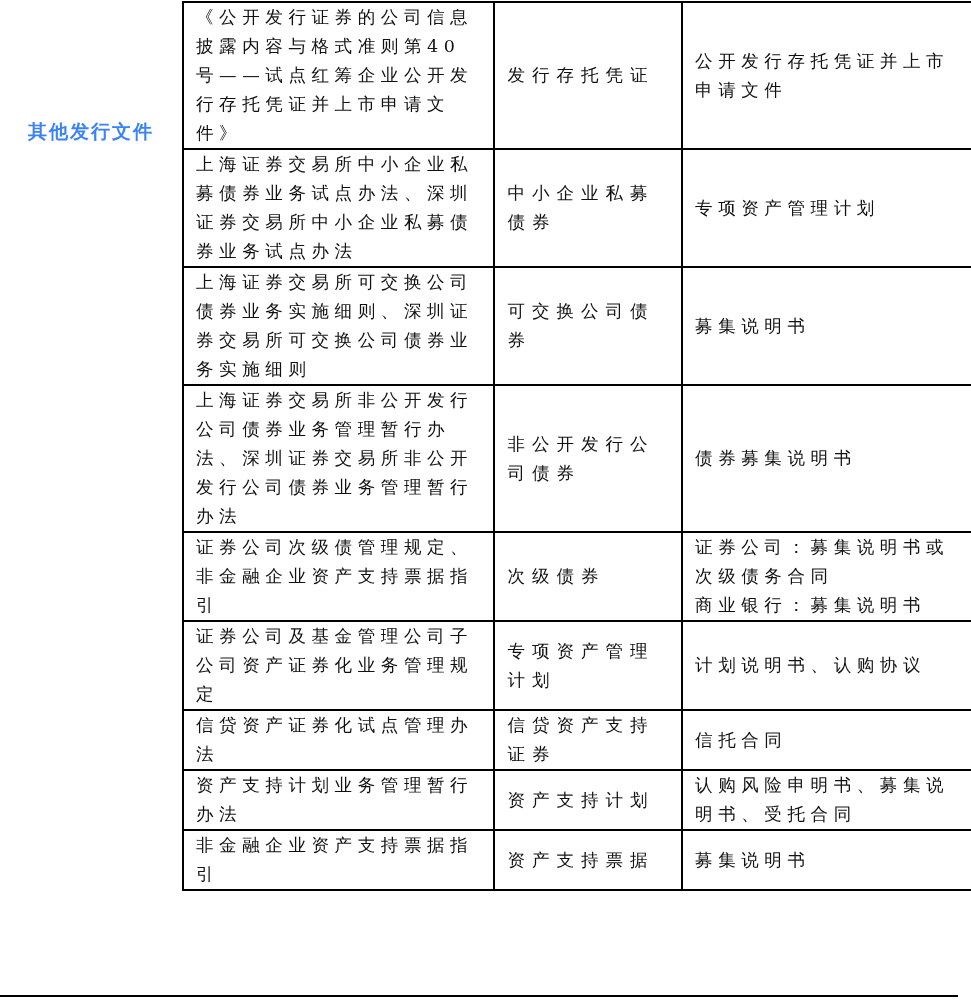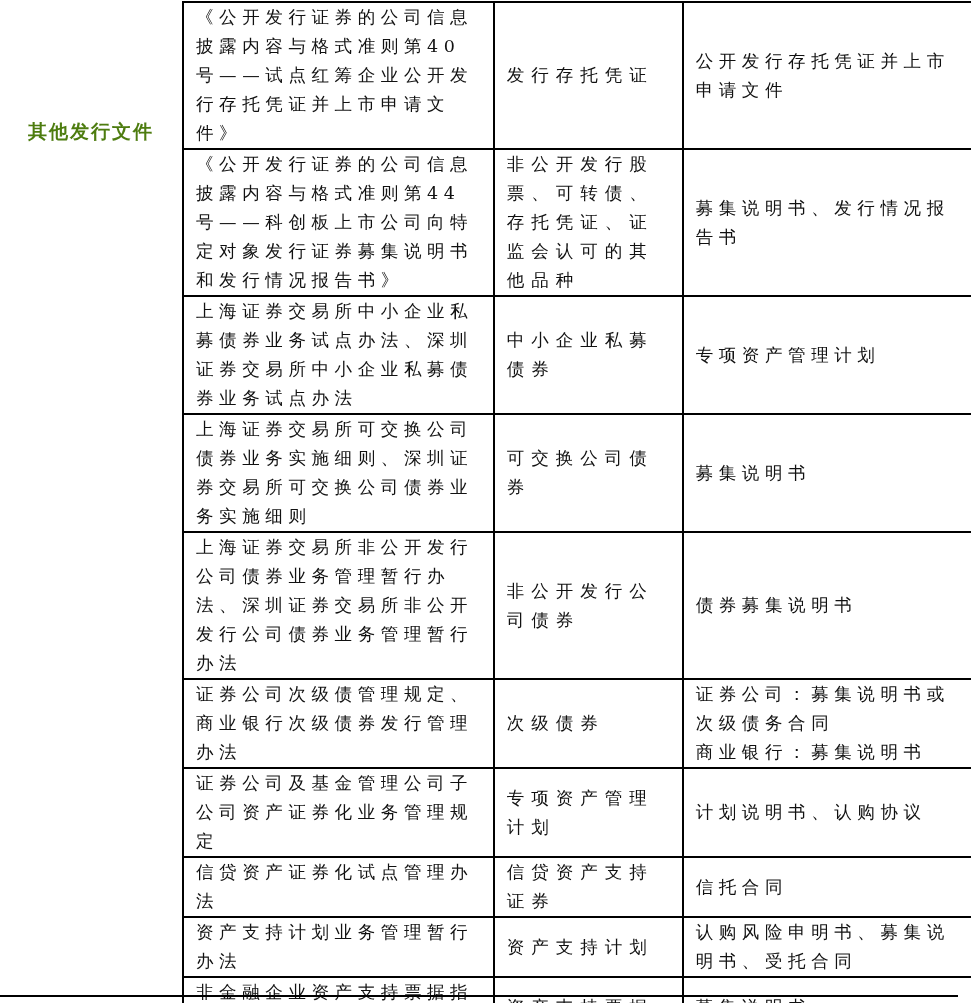--- a/index.html
+++ b/index.html
@@ -21,21 +21,21 @@
       top: 1px;
       width: 182px;
       height: 262px;
       display: flex;
       align-items: center;
       justify-content: center;
       font-family: "DejaVu Sans", "Liberation Sans", sans-serif;
       font-weight: bold;
       font-size: 19px;
       letter-spacing: 2px;
-      color: #4d7c0f;
+      color: #3b82f6;
     }
     .bottom-rule {
       position: absolute;
       left: 0;
       top: 995px;
       width: 958px;
       height: 0;
       border-top: 2px solid #000;
     }
     table.doc-table {
@@ -69,42 +69,37 @@
   <span>其他发行文件</span>
 </div>
 
 <table class="doc-table">
   <tbody>
     <tr style="height:115px">
       <td class="c1">《公开发行证券的公司信息披露内容与格式准则第40号——试点红筹企业公开发行存托凭证并上市申请文件》</td>
       <td class="c2">发行存托凭证</td>
       <td class="c3">公开发行存托凭证并上市申请文件</td>
     </tr>
-    <tr style="height:147px">
-      <td class="c1">《公开发行证券的公司信息披露内容与格式准则第44号——科创板上市公司向特定对象发行证券募集说明书和发行情况报告书》</td>
-      <td class="c2">非公开发行股票、可转债、存托凭证、证监会认可的其他品种</td>
-      <td class="c3">募集说明书、发行情况报告书</td>
-    </tr>
     <tr style="height:117px">
       <td class="c1">上海证券交易所中小企业私募债券业务试点办法、深圳证券交易所中小企业私募债券业务试点办法</td>
       <td class="c2">中小企业私募债券</td>
       <td class="c3">专项资产管理计划</td>
     </tr>
     <tr style="height:117px">
       <td class="c1">上海证券交易所可交换公司债券业务实施细则、深圳证券交易所可交换公司债券业务实施细则</td>
       <td class="c2">可交换公司债券</td>
       <td class="c3">募集说明书</td>
     </tr>
     <tr style="height:146px">
       <td class="c1">上海证券交易所非公开发行公司债券业务管理暂行办法、深圳证券交易所非公开发行公司债券业务管理暂行办法</td>
       <td class="c2">非公开发行公司债券</td>
       <td class="c3">债券募集说明书</td>
     </tr>
     <tr style="height:89px">
-      <td class="c1">证券公司次级债管理规定、商业银行次级债券发行管理办法</td>
+      <td class="c1">证券公司次级债管理规定、非金融企业资产支持票据指引</td>
       <td class="c2">次级债券</td>
       <td class="c3">证券公司：募集说明书或次级债务合同
 商业银行：募集说明书</td>
     </tr>
     <tr style="height:88px">
       <td class="c1">证券公司及基金管理公司子公司资产证券化业务管理规定</td>
       <td class="c2">专项资产管理计划</td>
       <td class="c3">计划说明书、认购协议</td>
     </tr>
     <tr style="height:58px">

